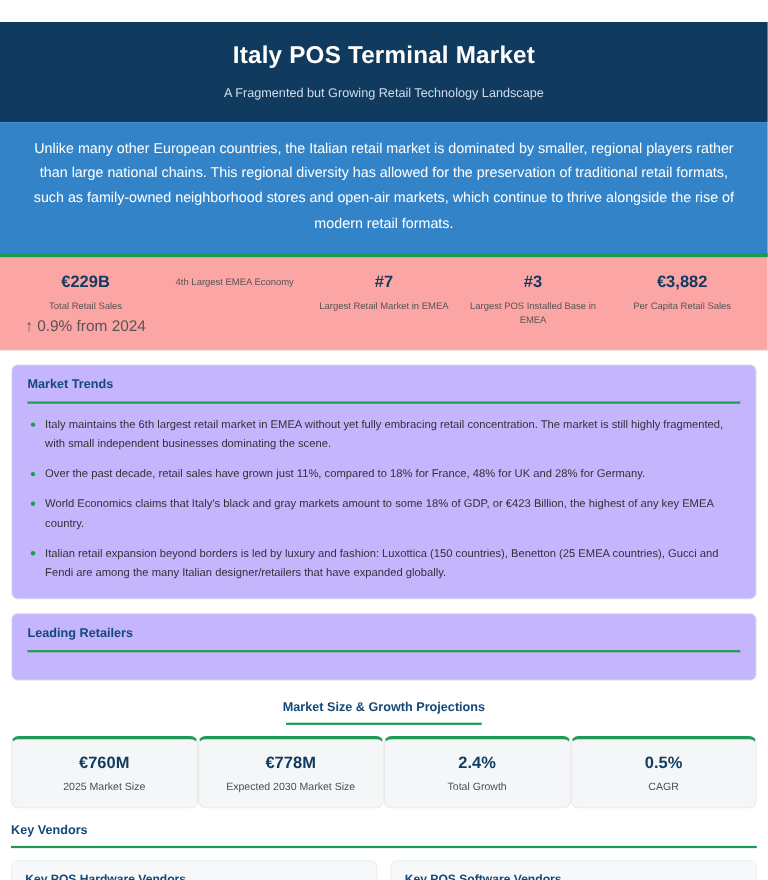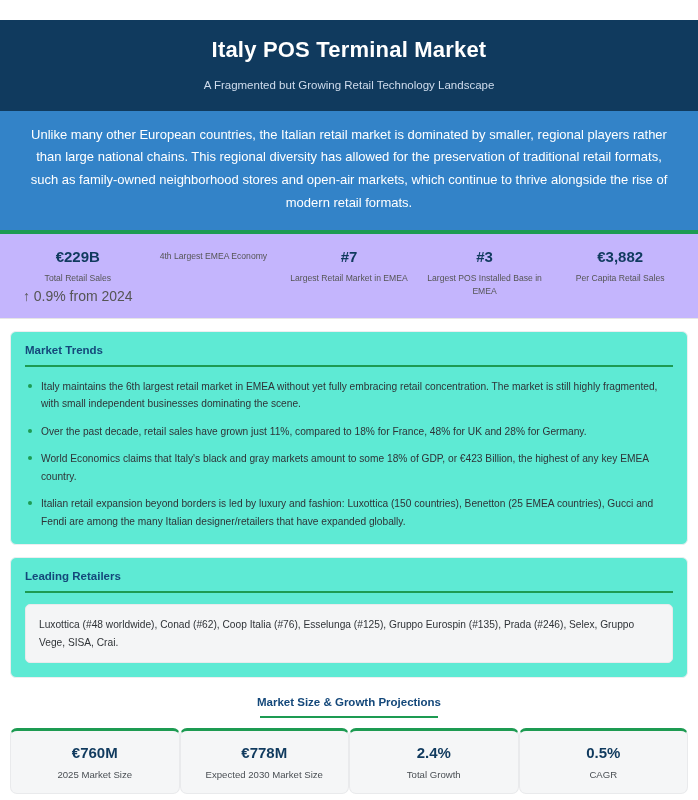--- a/index.html
+++ b/index.html
@@ -43,21 +43,21 @@
   .intro-text {
     color: #ffffff;
     font-size: 13px;
     line-height: 1.75;
   }
 
   
   .stats-bar {
     display: flex;
     padding: 12px 10px 14px;
-    background: #c4b5fd;
+    background: #fca5a5;
     border-bottom: 1px solid #e6e6e6;
   }
   .stat {
     flex: 1;
     text-align: center;
     padding: 0 4px;
   }
   .stat-value {
     color: #103A5E;
     font-size: 15px;
@@ -72,21 +72,21 @@
   }
   .stat-delta {
     color: #555;
     font-size: 14px;
     margin-top: 3px;
   }
 
   
   .panel {
     margin: 12px 10px;
-    background: #5eead4;
+    background: #c4b5fd;
     border: 1px solid #eceef0;
     border-radius: 6px;
     padding: 12px 14px 14px;
   }
   .panel-title {
     color: #14487a;
     font-size: 11.5px;
     font-weight: bold;
     padding-bottom: 9px;
   }
@@ -249,21 +249,20 @@
       <li class="trend-item">Italy maintains the 6th largest retail market in EMEA without yet fully embracing retail concentration. The market is still highly fragmented, with small independent businesses dominating the scene.</li>
       <li class="trend-item">Over the past decade, retail sales have grown just 11%, compared to 18% for France, 48% for UK and 28% for Germany.</li>
       <li class="trend-item">World Economics claims that Italy's black and gray markets amount to some 18% of GDP, or €423 Billion, the highest of any key EMEA country.</li>
       <li class="trend-item">Italian retail expansion beyond borders is led by luxury and fashion: Luxottica (150 countries), Benetton (25 EMEA countries), Gucci and Fendi are among the many Italian designer/retailers that have expanded globally.</li>
     </ul>
 </div>
 
 <div class="panel">
   <div class="panel-title">Leading Retailers</div>
   <div class="panel-rule"></div>
-  <div class="retailers-box">Luxottica (#48 worldwide), Conad (#62), Coop Italia (#76), Esselunga (#125), Gruppo Eurospin (#135), Prada (#246), Selex, Gruppo Vege, SISA, Crai.</div>
 </div>
 
 <div class="section-centered">
   <div class="sc-title">Market Size &amp; Growth Projections</div>
   <div class="sc-rule"></div>
 </div>
 <div class="metric-row" id="metric-row">
     <div class="metric-card">
       <div class="metric-value">€760M</div>
       <div class="metric-label">2025 Market Size</div>

